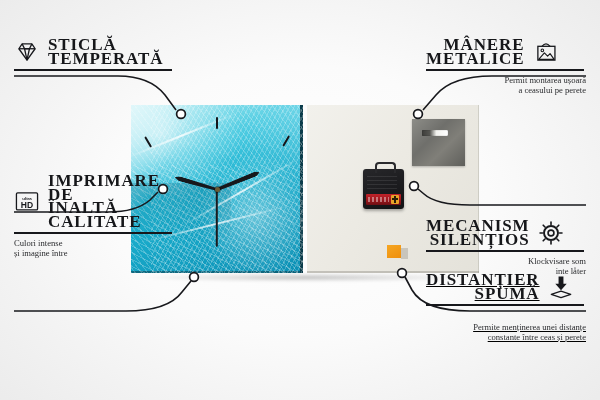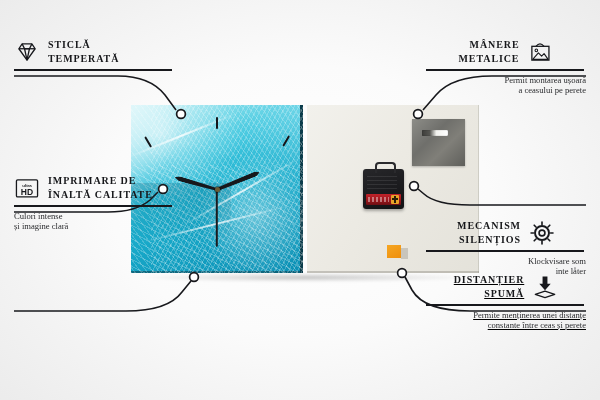--- a/index.html
+++ b/index.html
@@ -106,34 +106,34 @@
     background:repeating-linear-gradient(0deg,rgba(255,255,255,.09) 0 1px,rgba(255,255,255,0) 1px 4px);}
   #spacer{
     position:absolute;left:80px;top:140px;width:14px;height:13px;
     background:linear-gradient(150deg,#f5a623 0%,#ef8f0c 100%);
   }
   #spacer-sh{position:absolute;left:94px;top:143px;width:7px;height:11px;background:rgba(190,186,176,.75);}
 
   
   .callout{position:absolute;}
   .co-title{
-    font-size:10px;font-weight:700;letter-spacing:.9px;color:#16171a;
+    font-size:17px;font-weight:700;letter-spacing:.9px;color:#16171a;
     line-height:13.5px;text-transform:uppercase;white-space:pre-line;
   }
   .co-desc{
     font-size:8.6px;color:#2a2b2e;line-height:10.4px;white-space:pre-line;
     font-family:"Liberation Serif",serif;
   }
   .co-rule{height:1.6px;background:#17181c;}
   .co-head{display:flex;align-items:center;gap:8px;}
   .ico{width:26px;height:26px;flex:0 0 26px;display:block;}
   .left .co-head{justify-content:flex-start;}
   .left .co-title{text-align:left;}
   .left .co-desc{text-align:left;}
-  .right .co-head{justify-content:center;gap:8px;}
+  .right .co-head{justify-content:flex-start;gap:8px;}
   .right .co-title{text-align:right;}
   .right .co-desc{text-align:right;}
 
   svg.lead{position:absolute;left:0;top:0;width:600px;height:400px;overflow:visible;pointer-events:none;}
   .lead path{fill:none;stroke:#17181c;stroke-width:1.6;}
   .lead circle{fill:#ffffff;stroke:#17181c;stroke-width:1.7;}
 </style>
 </head>
 <body>
 
@@ -225,21 +225,21 @@
       <svg class="ico" viewBox="0 0 32 32">
         <rect x="3" y="6" width="26" height="21" rx="1.5" fill="none" stroke="#17181c" stroke-width="1.6"></rect>
         <text x="16" y="14.5" font-family="Liberation Sans, sans-serif" font-size="5.4" font-weight="700" text-anchor="middle" fill="#17181c">ultra</text>
         <text x="16" y="24" font-family="Liberation Sans, sans-serif" font-size="10.5" font-weight="700" text-anchor="middle" fill="#17181c">HD</text>
       </svg>
       <div class="co-title">IMPRIMARE DE
 ÎNALTĂ CALITATE</div>
     </div>
     <div class="co-rule" style="width:158px;margin-top:4px;"></div>
     <div class="co-desc" style="margin-top:4px;">Culori intense
-și imagine clară</div>
+și imagine între</div>
   </div>
 
 
   <div class="callout right" style="left:426px;top:38px;width:160px;">
     <div class="co-head">
       <div class="co-title">MÂNERE
 METALICE</div>
       <svg class="ico" viewBox="0 0 32 32">
         <path d="M11 9 Q16 3 21 9" fill="none" stroke="#17181c" stroke-width="1.5"></path>
         <rect x="6" y="9" width="21" height="17" fill="none" stroke="#17181c" stroke-width="1.6"></rect>
@@ -279,17 +279,17 @@
   <div class="callout right" style="left:426px;top:273px;width:160px;text-decoration:underline;">
     <div class="co-head">
       <div class="co-title">DISTANȚIER
 SPUMĂ</div>
       <svg class="ico" viewBox="0 0 32 32">
         <path d="M13 3 L19 3 L19 12 L23 12 L16 20 L9 12 L13 12 Z" fill="#17181c"></path>
         <path d="M16 21 L28 25 L16 29 L4 25 Z" fill="none" stroke="#17181c" stroke-width="1.5" stroke-linejoin="round"></path>
       </svg>
     </div>
     <div class="co-rule" style="width:158px;margin-top:4px;"></div>
-    <div class="co-desc" style="margin-top:4px;">Permite menținerea unei distanțe
+    <div class="co-desc" style="margin-top:16px;">Permite menținerea unei distanțe
 constante între ceas și perete</div>
   </div>
 
 </div>
 
 </body></html>

